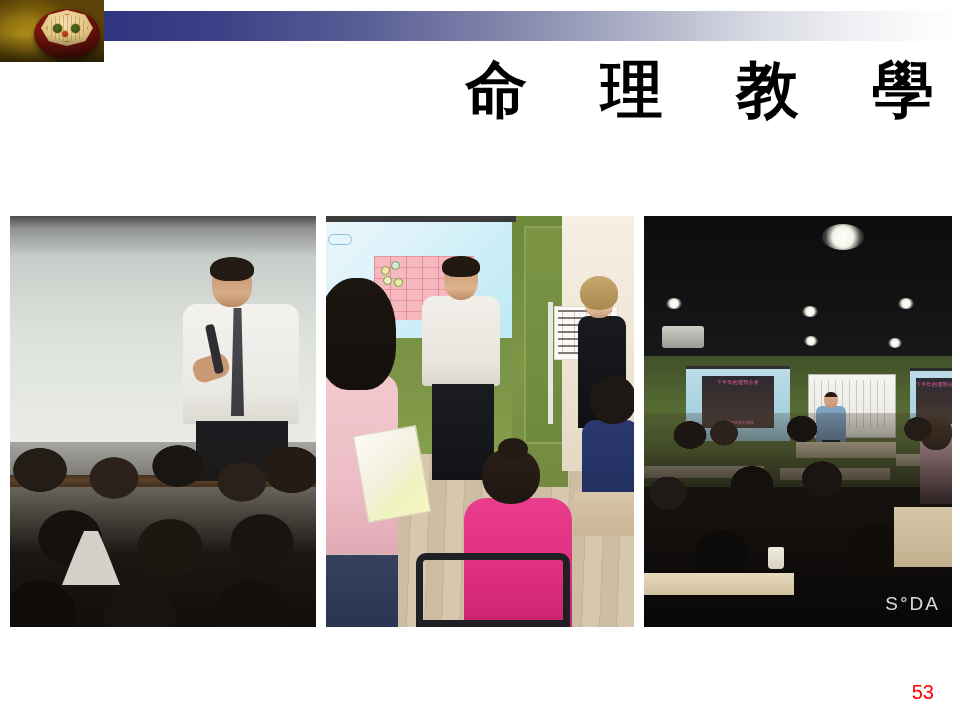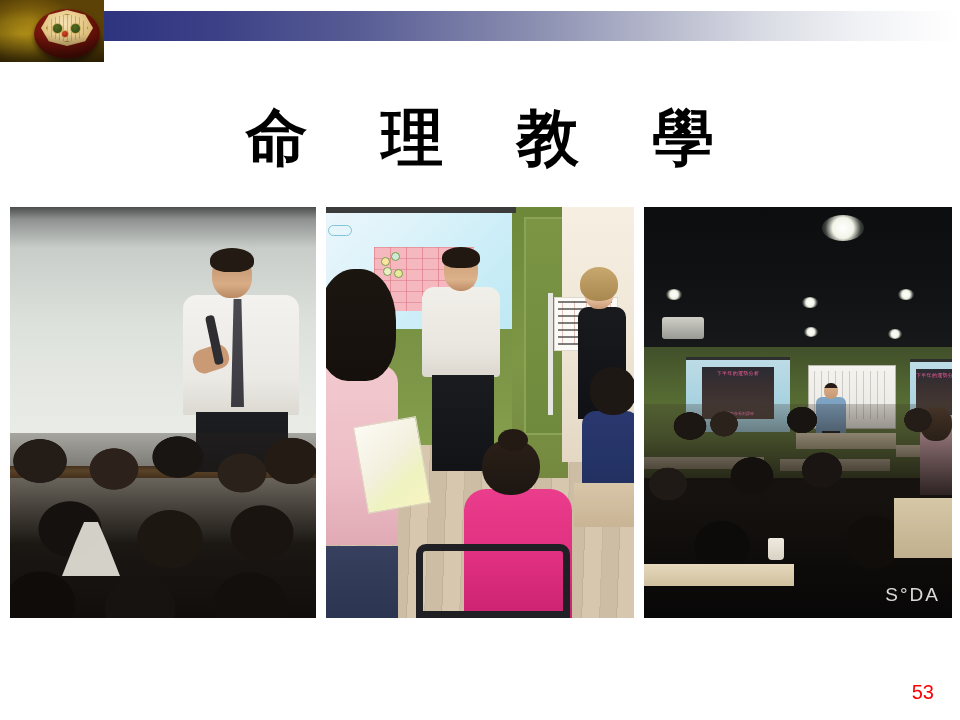--- a/index.html
+++ b/index.html
@@ -100,37 +100,36 @@
                 linear-gradient(to right, rgba(0,0,0,.15) 0%, rgba(0,0,0,0) 30%);
     pointer-events: none;
   }
 
   
   .slide-title {
     position: absolute;
     left: 0;
     top: 56px;
     width: 960px;
-    text-align: center;
+    text-align: right;
     font-family: "DejaVu Serif", "Liberation Serif", serif;
     font-size: 62px;
     font-weight: 700;
     color: #000000;
     letter-spacing: 26px;
     text-indent: 26px;
     line-height: 1.1;
     white-space: nowrap;
-    margin-top: 48px;
   }
 
   
   .photo-strip {
     position: absolute;
     left: 10px;
-    top: 207px;
+    top: 216px;
     width: 942px;
     height: 411px;
     display: flex;
     gap: 10px;
   }
   .photo {
     position: relative;
     overflow: hidden;
     background: #2b2b2b;
   }

